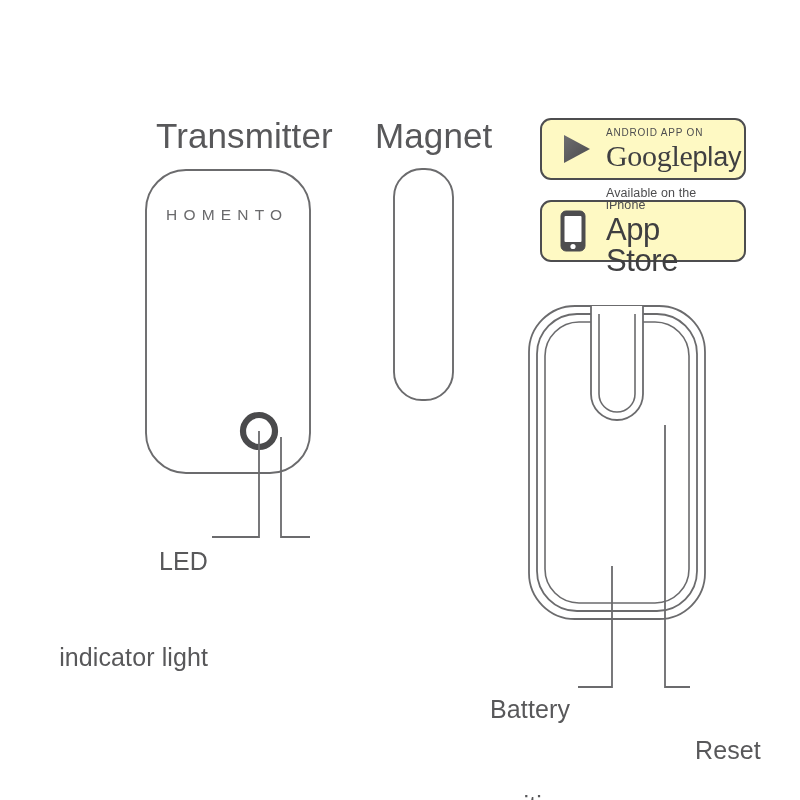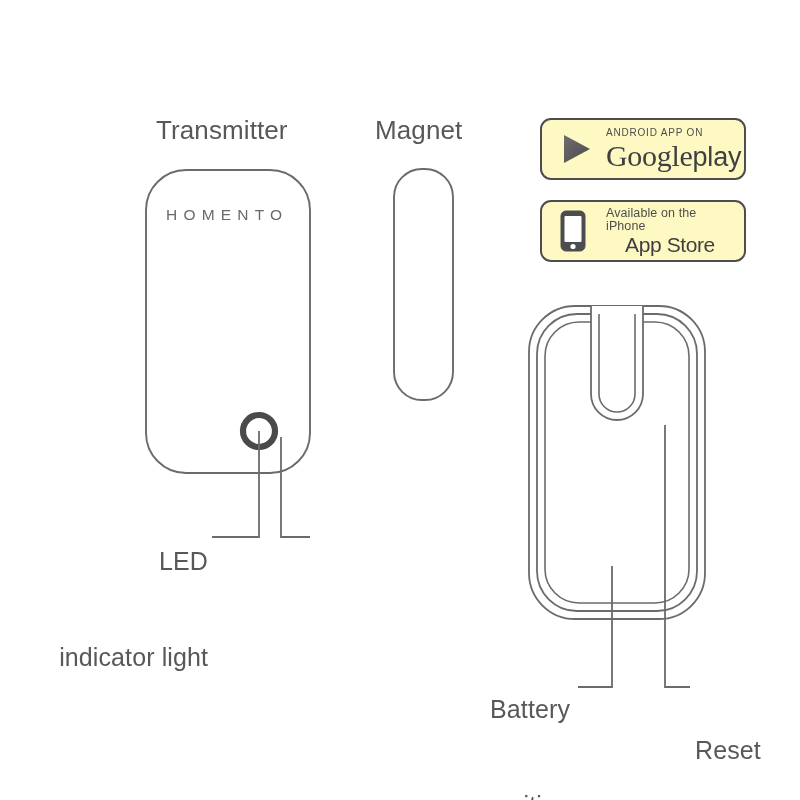--- a/index.html
+++ b/index.html
@@ -29,21 +29,21 @@
     height: 800px;
   }
   .lbl {
     position: absolute;
     font-family: "Liberation Sans", sans-serif;
     color: #58585a;
     white-space: pre;
     line-height: 1.28;
   }
   .title-lbl {
-    font-size: 26px;
+    font-size: 35px;
     letter-spacing: 0.1px;
   }
   .callout-lbl {
     font-size: 25px;
     letter-spacing: 0.1px;
   }
   .callout-right { text-align: right; }
   .callout-left  { text-align: left; }
   .brand-lbl {
     position: absolute;
@@ -92,25 +92,24 @@
   #badge-google .gp-play {
     font-family: "Liberation Sans", sans-serif;
     font-size: 27px;
     letter-spacing: -0.2px;
   }
   #badge-appstore { left: 540px; top: 200px; width: 206px; height: 62px; padding: 0 10px 0 14px; }
   #badge-appstore .badge-icon { width: 34px; }
   #badge-appstore .badge-text { margin-left: 16px; }
   #badge-appstore .badge-sup { margin-bottom: 2px; font-size: 12.5px; letter-spacing: 0.1px; font-family: "Liberation Sans", sans-serif; }
   #badge-appstore .badge-main {
-    font-size: 21px;
+    font-size: 31px;
     letter-spacing: -0.4px;
     font-family: "Liberation Sans", sans-serif;
     font-weight: normal;
-    text-align: center;
   }
 </style>
 </head>
 <body>
 
 <div id="diagram-root">
 
   <svg class="svg-layer" viewBox="0 0 800 800">
     <defs>
       <linearGradient id="playTriGrad" x1="0" y1="0" x2="1" y2="1">

